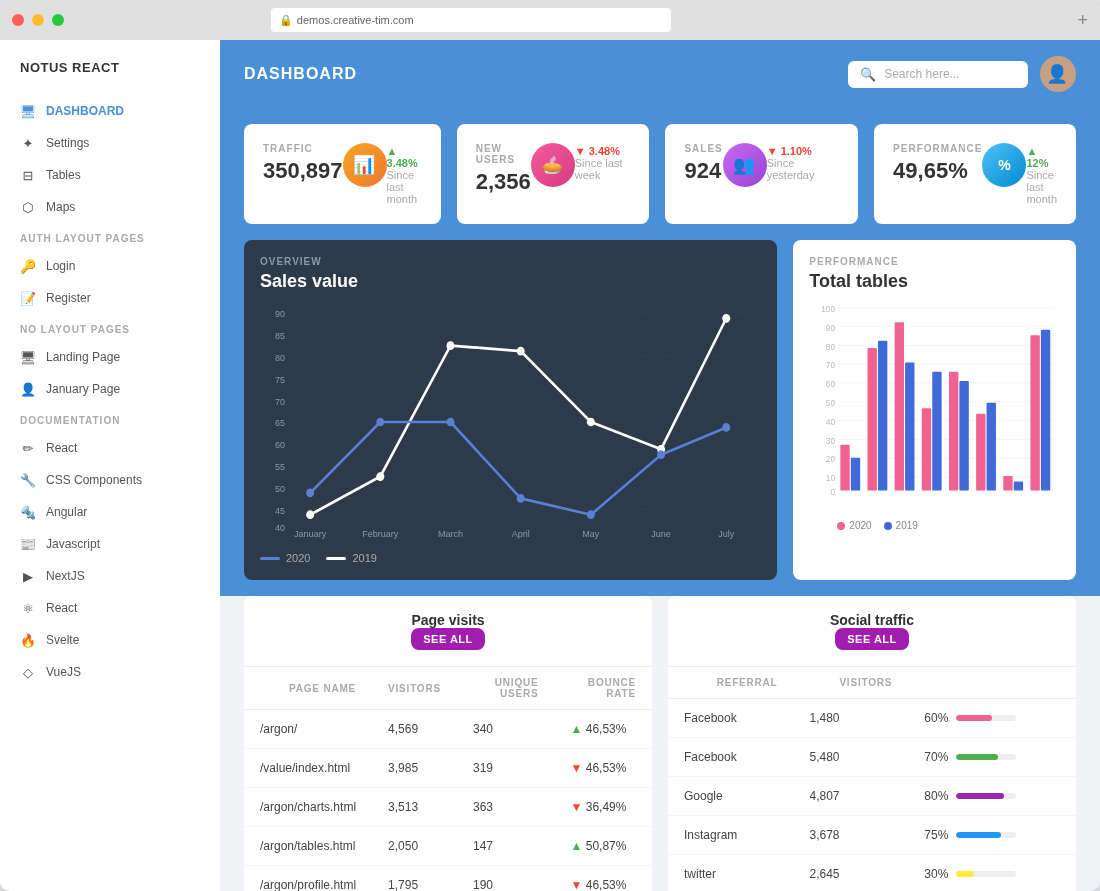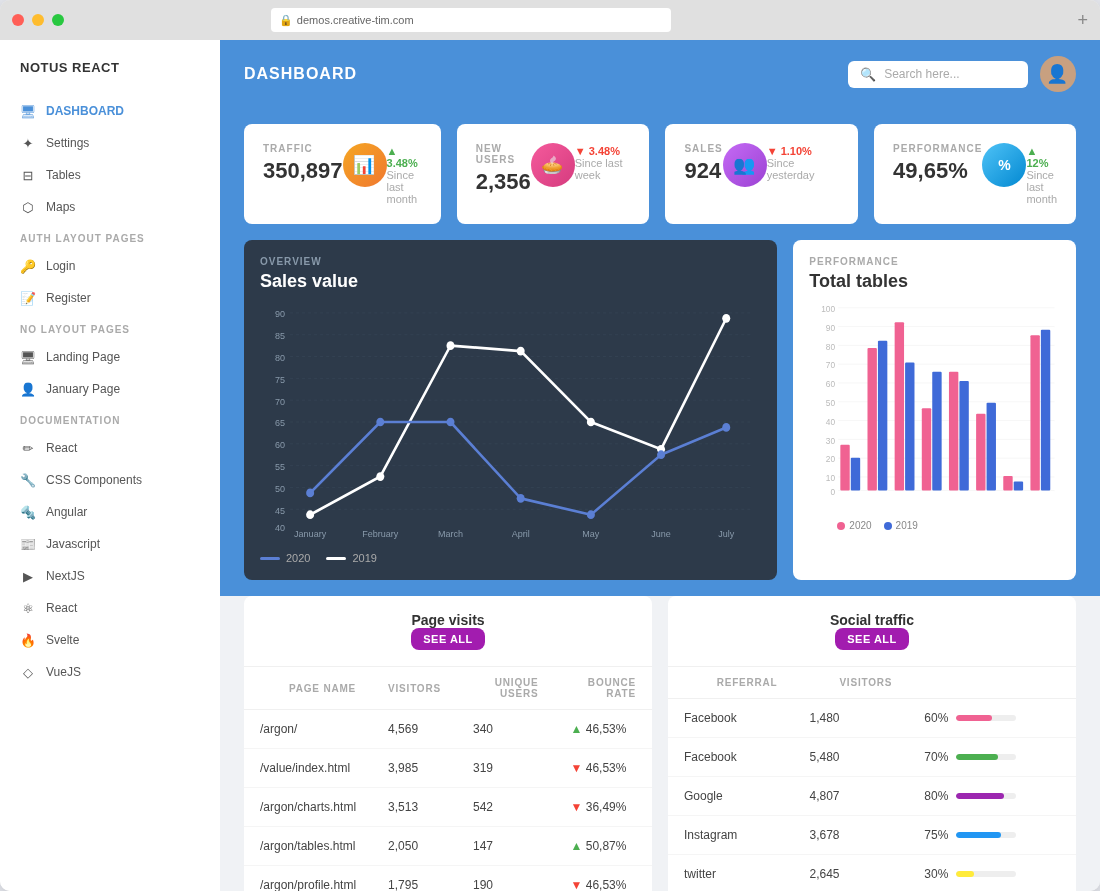--- a/index.html
+++ b/index.html
@@ -755,21 +755,21 @@
                 </tr>
                 <tr>
                   <td>/value/index.html</td>
                   <td>3,985</td>
                   <td>319</td>
                   <td><span class="bounce-down">▼</span> 46,53%</td>
                 </tr>
                 <tr>
                   <td>/argon/charts.html</td>
                   <td>3,513</td>
-                  <td>542</td>
+                  <td>363</td>
                   <td><span class="bounce-down">▼</span> 36,49%</td>
                 </tr>
                 <tr>
                   <td>/argon/tables.html</td>
                   <td>2,050</td>
                   <td>147</td>
                   <td><span class="bounce-up">▲</span> 50,87%</td>
                 </tr>
                 <tr>
                   <td>/argon/profile.html</td>

